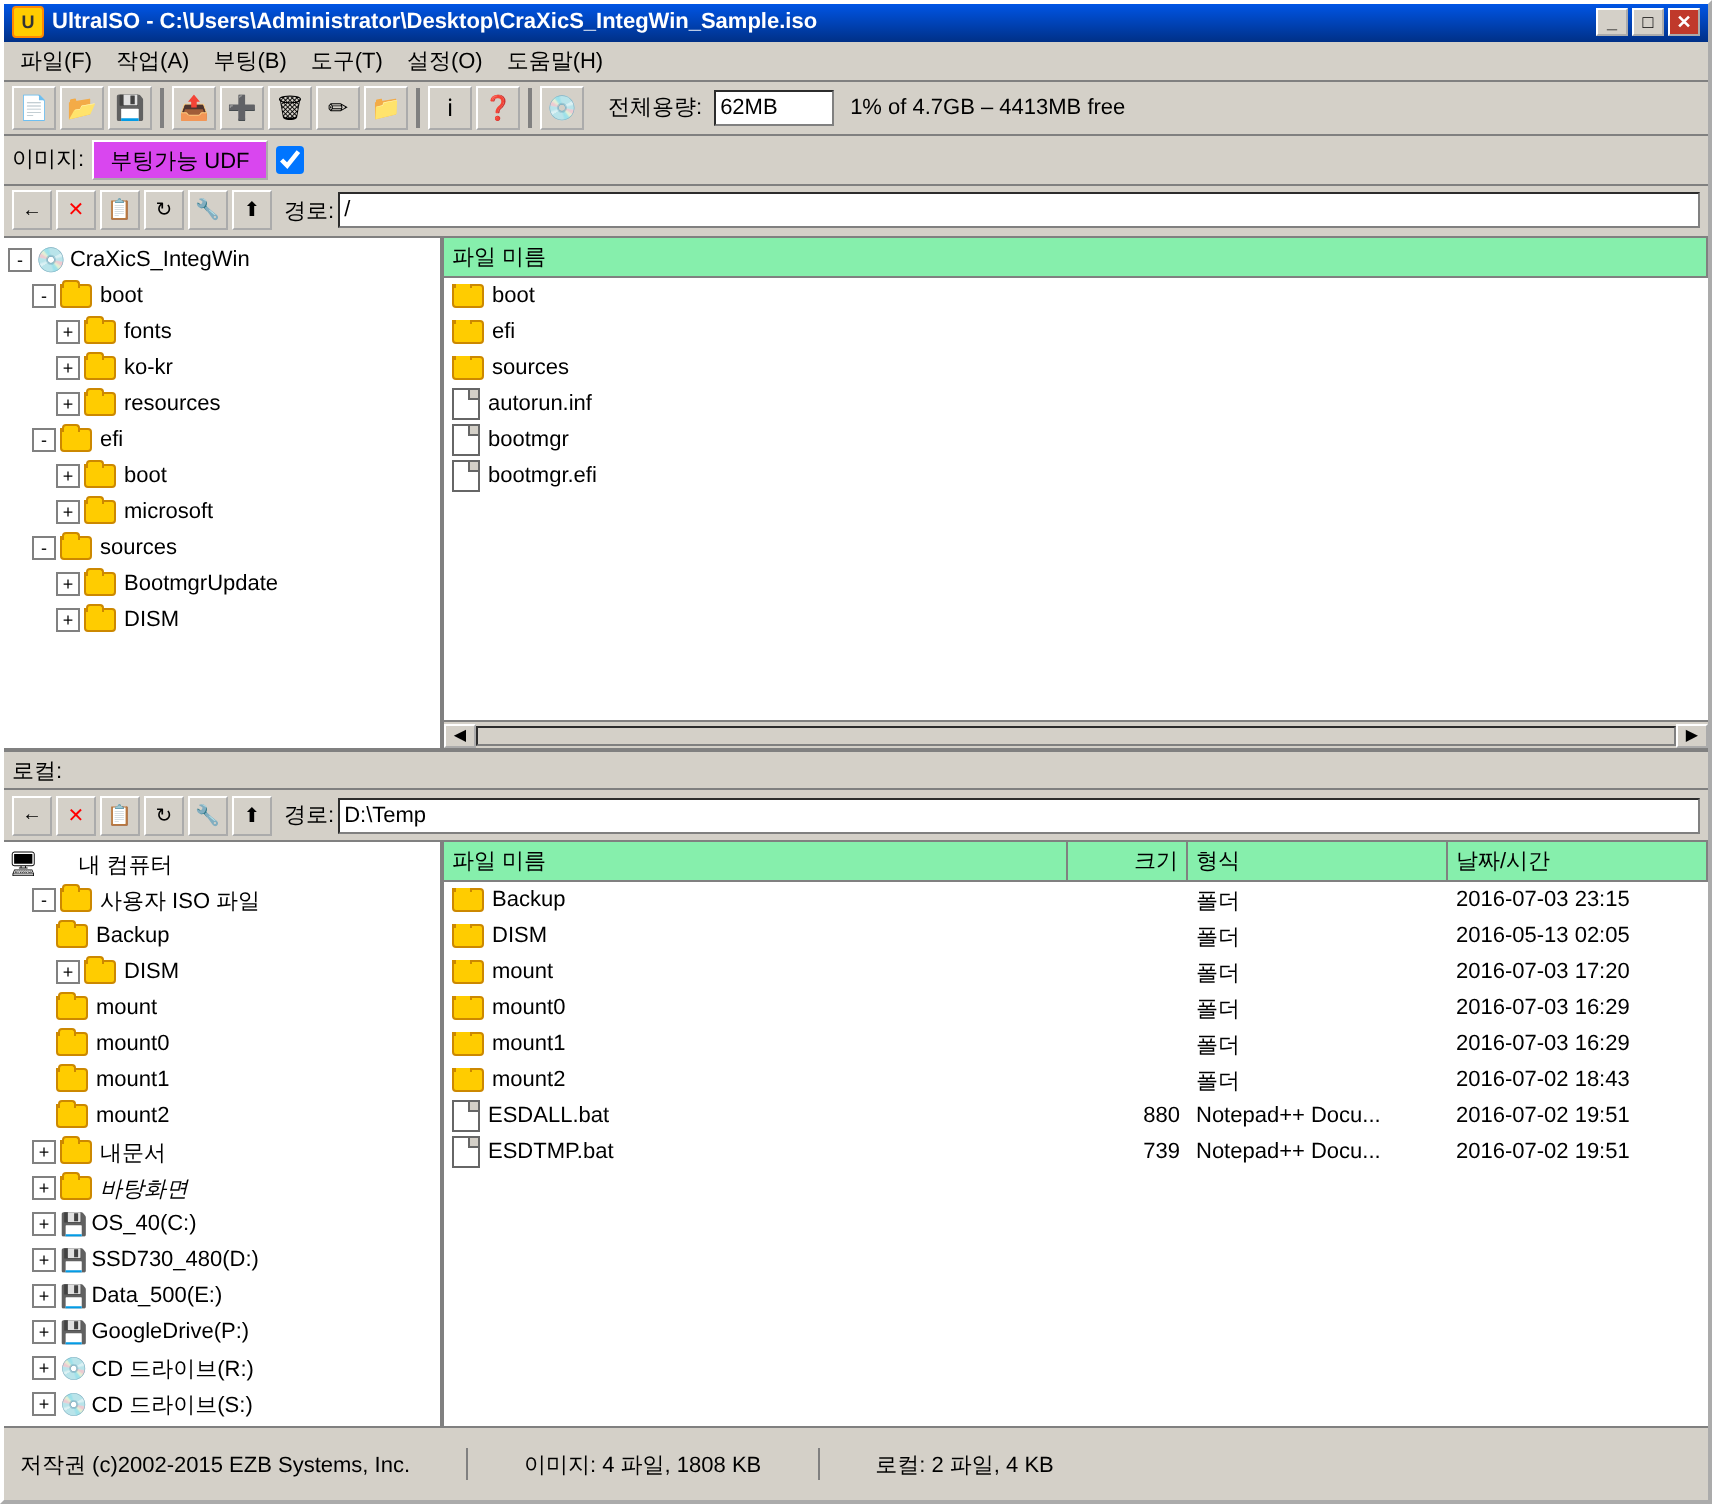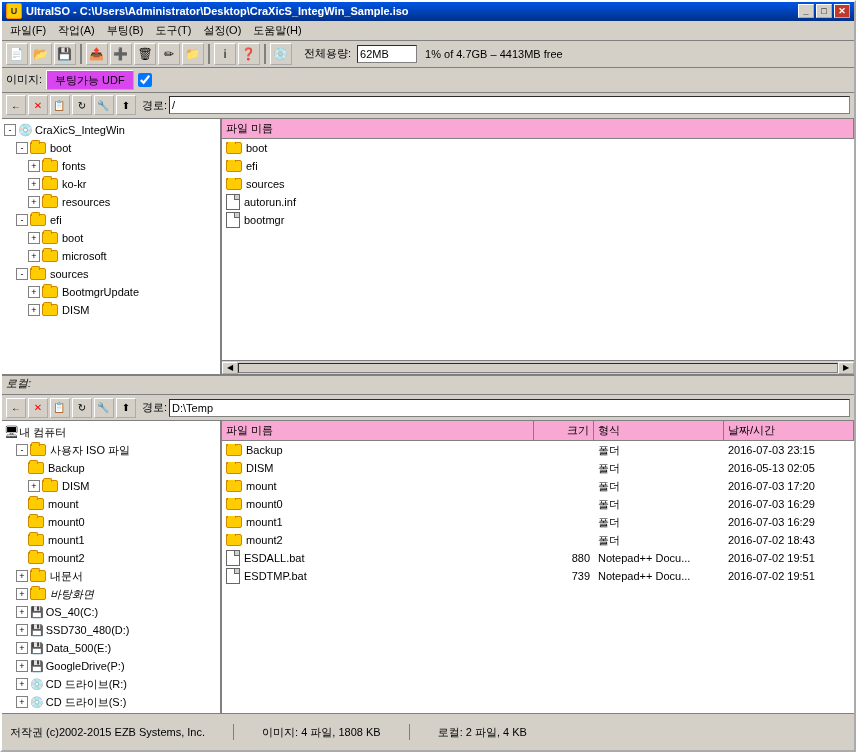--- a/index.html
+++ b/index.html
@@ -185,21 +185,21 @@
       height: 18px;
       border: 1px inset #808080;
       background: white;
       font-size: 11px;
       padding: 0 2px;
     }
 
     
     .file-list-header {
       display: flex;
-      background: #f9a8d4;
+      background: #86efac;
       border-bottom: 1px solid #808080;
       height: 20px;
     }
     .file-list-header-cell {
       padding: 2px 4px;
       border-right: 1px solid #808080;
       font-size: 11px;
       display: flex;
       align-items: center;
     }
@@ -247,22 +247,22 @@
     }
     .tree-icon { margin-right: 2px; font-size: 12px; }
     .tree-label { font-size: 11px; }
 
     
     .local-bar {
       background: #d4d0c8;
       border-bottom: 1px solid #808080;
       height: 22px;
       display: flex;
+      align-items: center;
       padding: 0 4px;
-      font-style: italic;
     }
     .local-label {
       font-size: 11px;
     }
 
     
     .left-lower-panel {
       width: 220px;
       border-right: 2px solid #808080;
       background: white;
@@ -595,20 +595,26 @@
                 <span class="file-icon-generic"></span>
                 <span>autorun.inf</span>
               </div>
             </div>
             <div class="file-row">
               <div class="file-cell name">
                 <span class="file-icon-generic"></span>
                 <span>bootmgr</span>
               </div>
             </div>
+            <div class="file-row">
+              <div class="file-cell name">
+                <span class="file-icon-generic"></span>
+                <span>bootmgr.efi</span>
+              </div>
+            </div>
           </div>
 
           <div style="height:14px; background:#d4d0c8; border-top:1px solid #808080; display:flex; align-items:center;">
             <div style="width:16px;height:12px;background:#d4d0c8;border:1px outset #fff;display:flex;align-items:center;justify-content:center;font-size:8px;">◀</div>
             <div style="flex:1;height:10px;background:#d4d0c8;border:1px inset #808080;"></div>
             <div style="width:16px;height:12px;background:#d4d0c8;border:1px outset #fff;display:flex;align-items:center;justify-content:center;font-size:8px;">▶</div>
           </div>
         </div>
       </div>
     </div>
@@ -632,21 +638,21 @@
       <span class="path-label">경로:</span>
       <input class="path-input" style="flex: 1 1 0%;" value="D:\Temp">
     </div>
 
     <div class="lower-content">
 
       <div class="left-lower-panel">
         <div class="tree-item">
           <span class="tree-indent" style="width:0px;"></span>
           <span class="computer-icon">🖥</span>
-          <span class="tree-label" style="margin-left:0;">내 컴퓨터</span>
+          <span class="tree-label" style="margin-left:20px;">내 컴퓨터</span>
         </div>
         <div class="tree-item">
           <span class="tree-indent" style="width:12px;"></span>
           <span class="tree-toggle">-</span>
           <span class="folder-icon"></span>
           <span class="tree-label" style="margin-left:4px;">사용자 ISO 파일</span>
         </div>
         <div class="tree-item">
           <span class="tree-indent" style="width:24px;"></span>
           <span class="folder-icon"></span>

